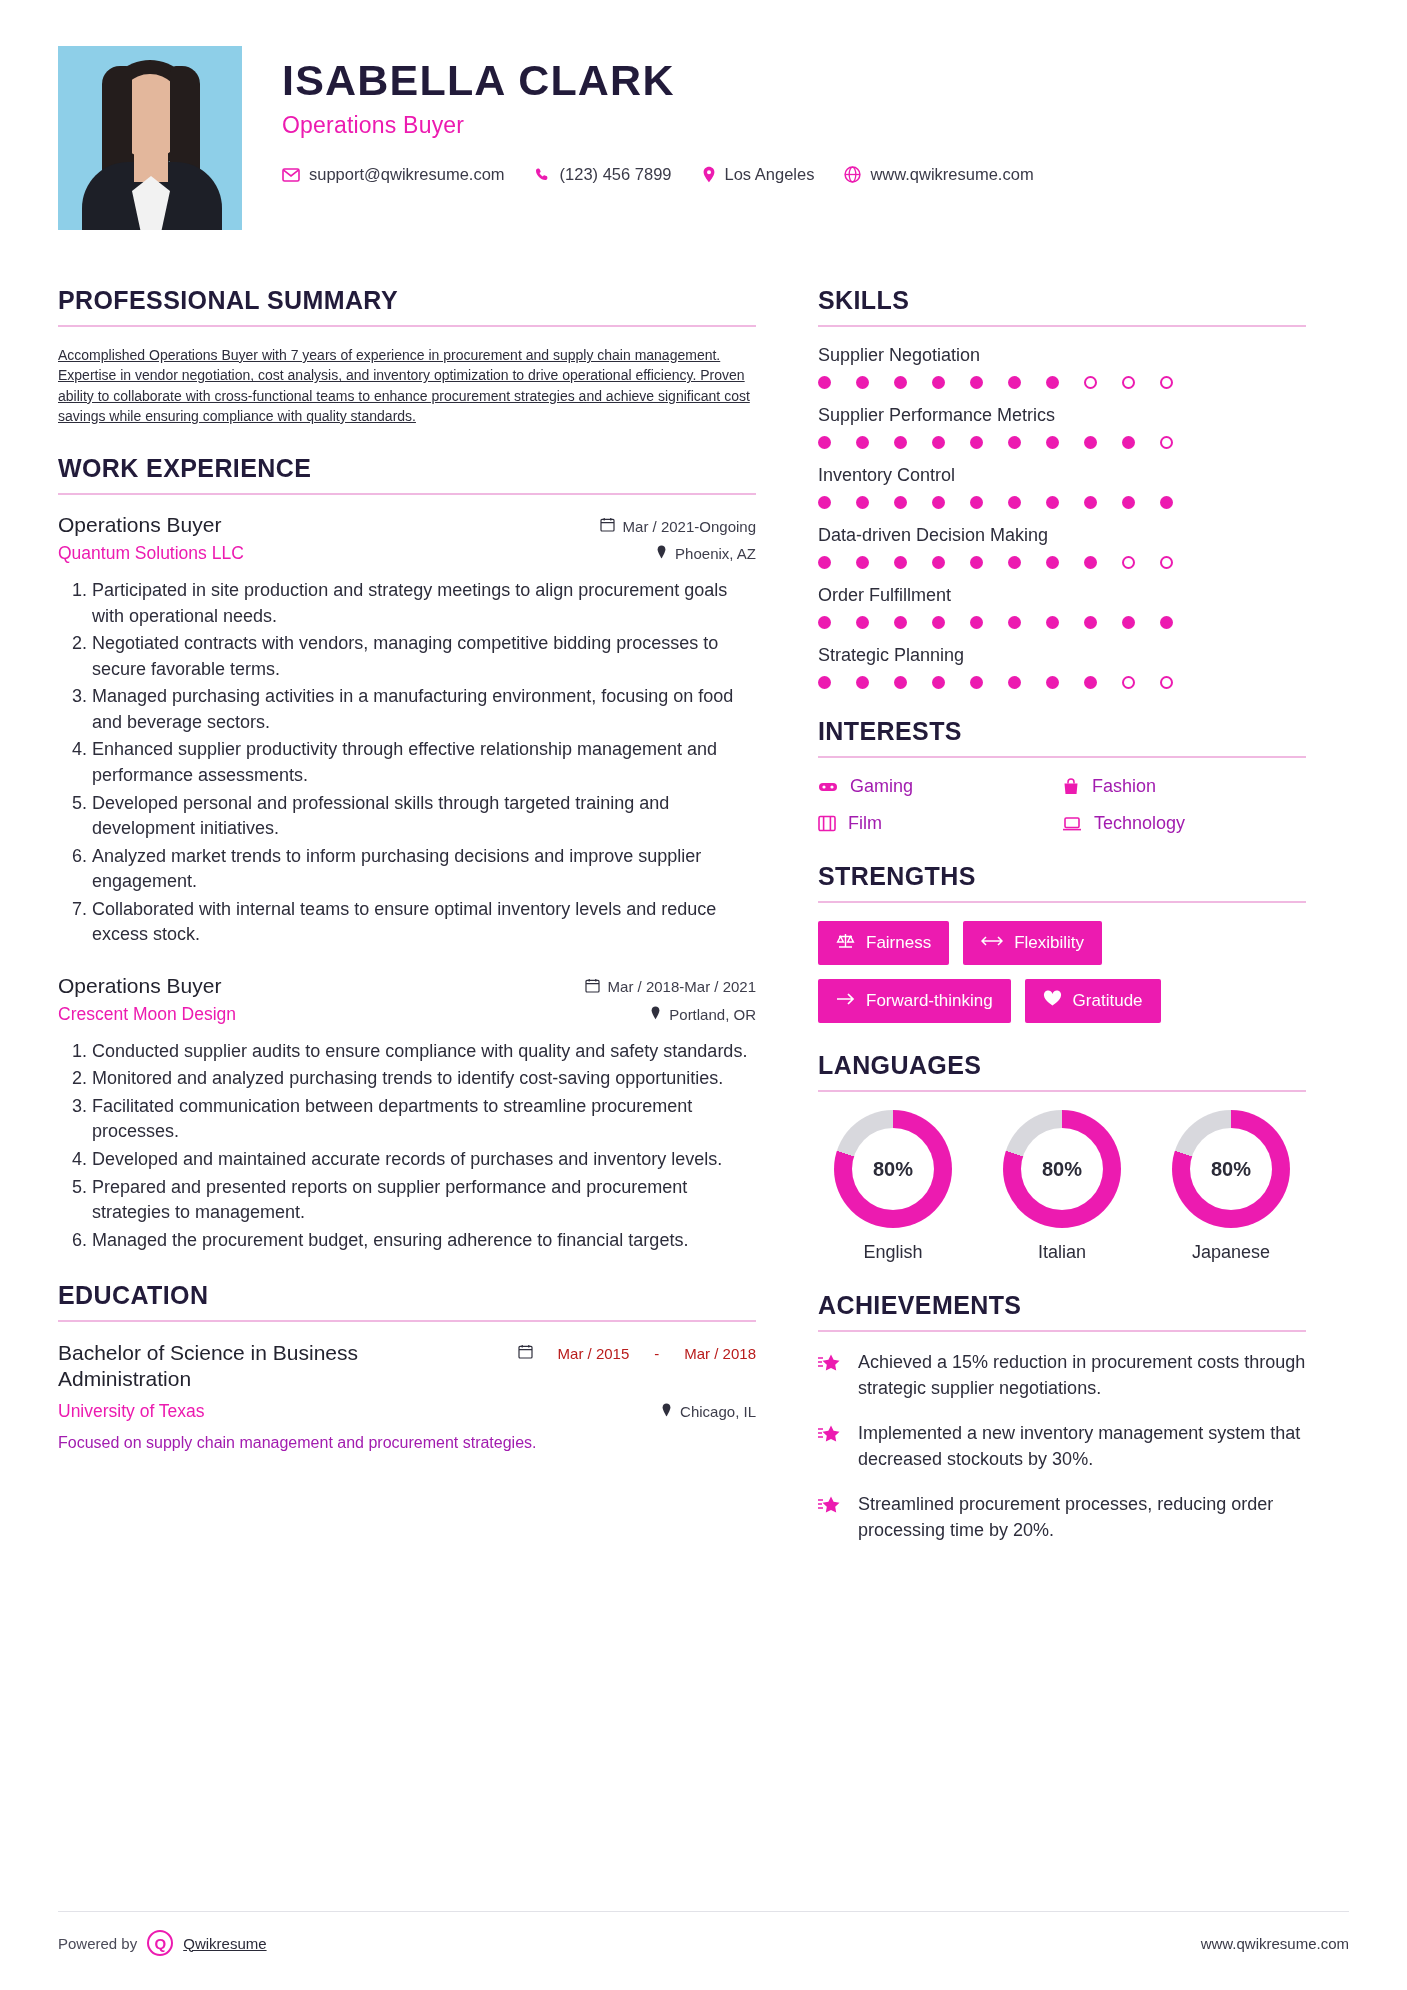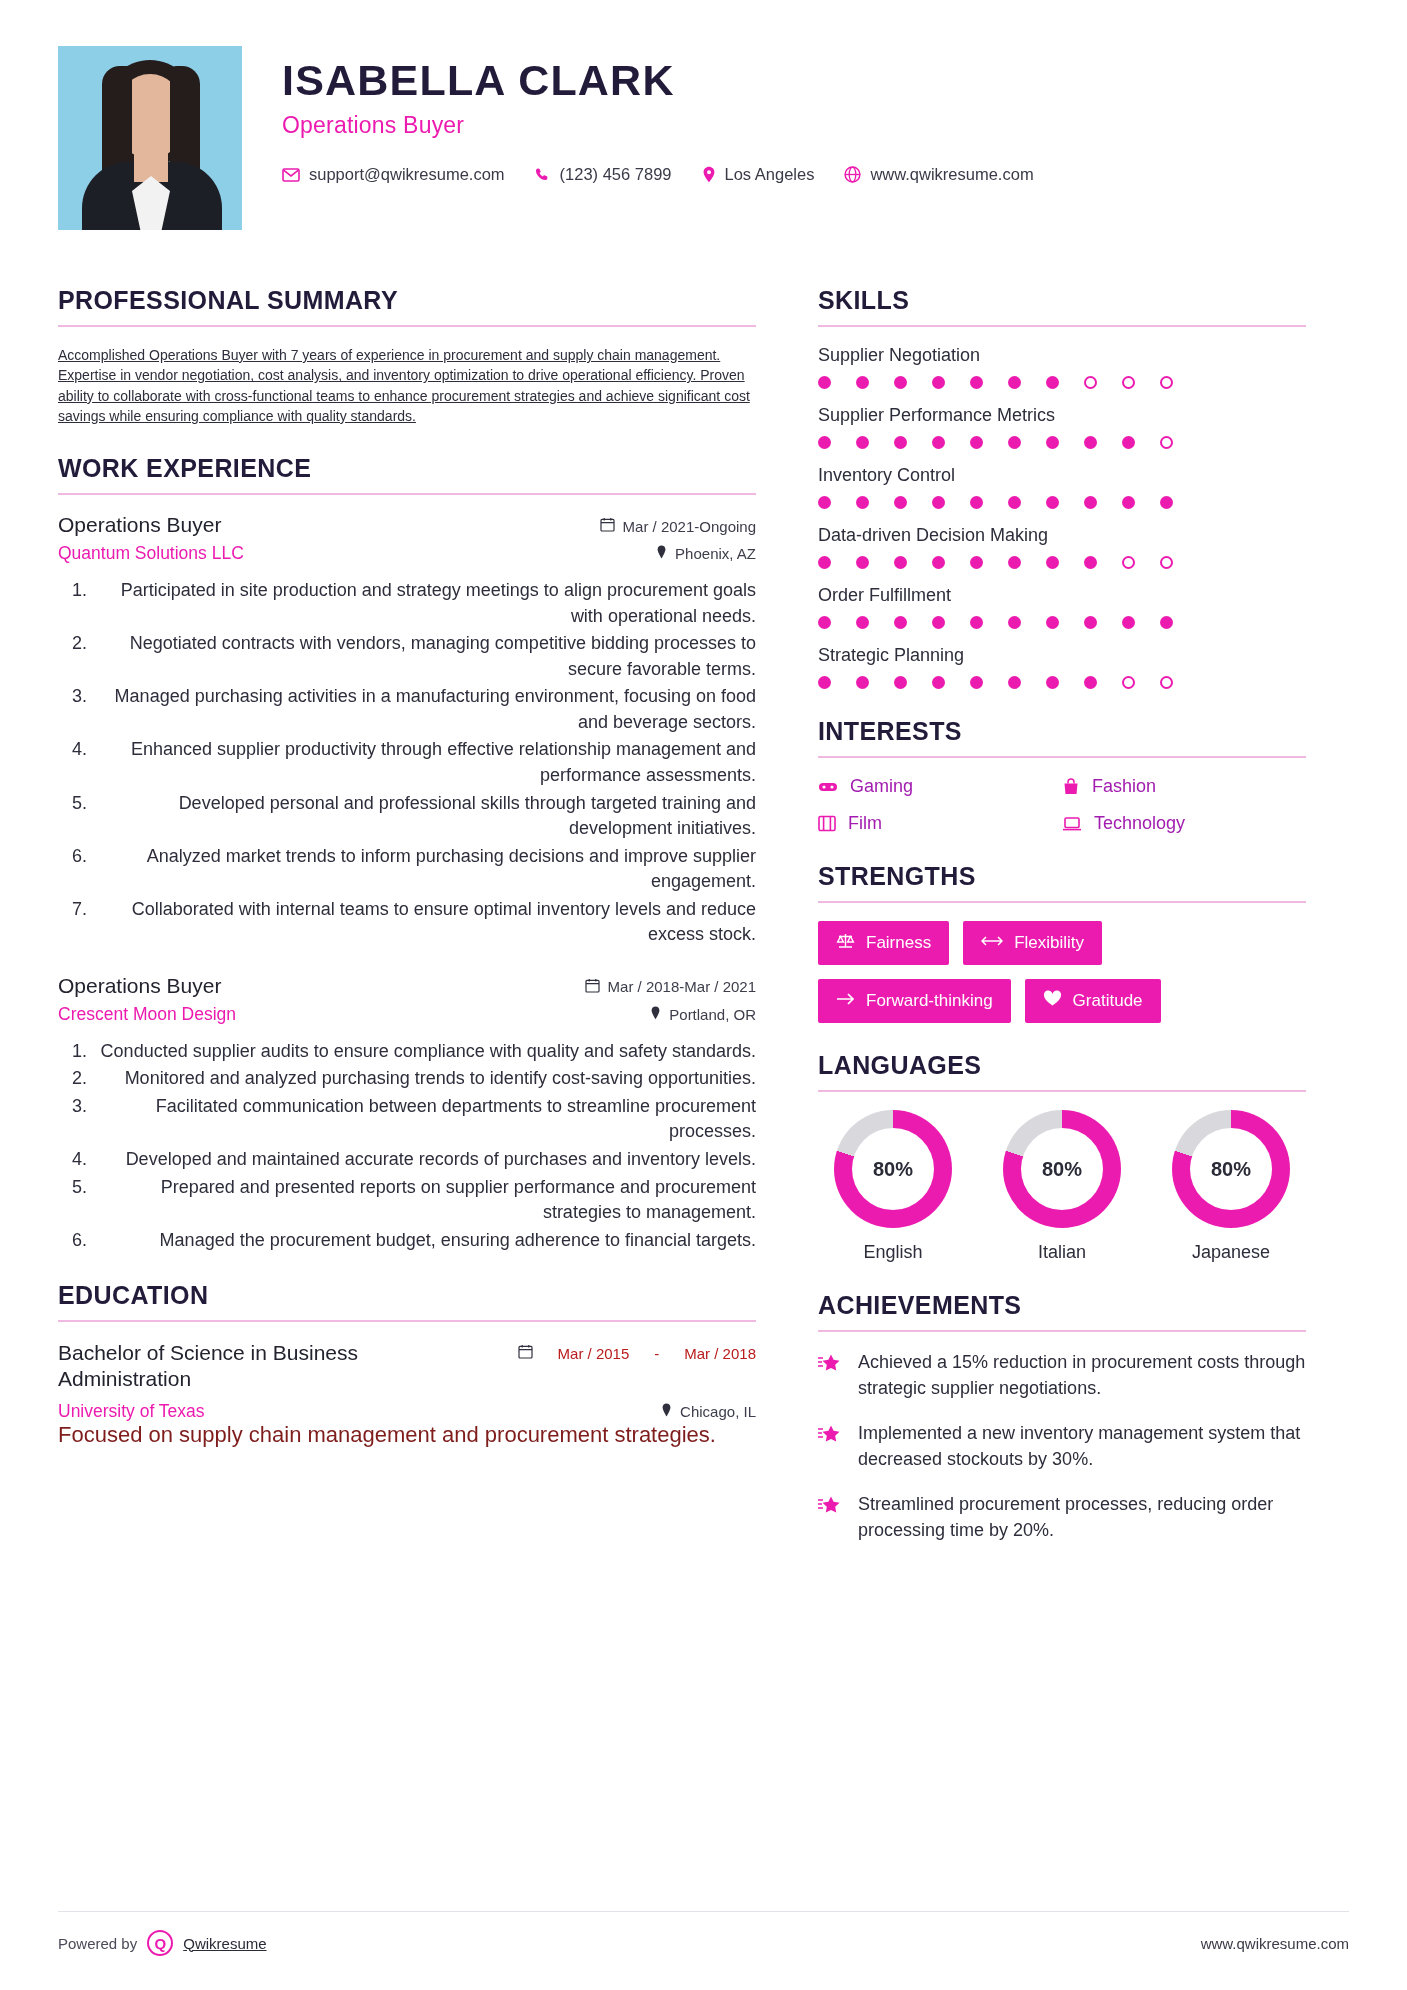--- a/index.html
+++ b/index.html
@@ -155,35 +155,34 @@
     align-items: baseline;
     margin-top: 6px;
   }
   .job-company { font-size: 17.5px; color: #ec1bb0; }
   ol.bullets {
     margin: 14px 0 26px 0;
     padding-left: 34px;
     font-size: 18px;
     line-height: 1.42;
     color: #2d2d3b;
-    text-align: right;
   }
   ol.bullets li { margin-bottom: 2px; }
 
   
   .edu-head { display: flex; justify-content: space-between; align-items: flex-start; }
   .edu-degree { font-size: 21px; color: #23232f; max-width: 430px; line-height: 1.25; }
   .edu-dates {
     display: flex; align-items: center; gap: 25px;
     font-size: 15px; color: #b91c1c; white-space: nowrap; padding-top: 4px;
   }
   .edu-dates .d2 { display: inline-block; text-align: center; line-height: 1.15; }
   .edu-sub { display: flex; justify-content: space-between; align-items: baseline; margin-top: 8px; }
   .edu-school { font-size: 17.5px; color: #ec1bb0; }
-  .edu-desc { font-size: 22px; color: #7f1d1d; }
+  .edu-desc { font-size: 16px; color: #a21caf; margin-top: 12px; }
 
   
   .skill { margin-bottom: 4px; }
   .skill-name { font-size: 18px; color: #2d2d3b; margin-bottom: 10px; }
   .dots { display: flex; gap: 25px; margin-bottom: 16px; }
   .dot { width: 13px; height: 13px; border-radius: 50%; }
   .dot.full { background: #ec1bb0; }
   .dot.empty { border: 2px solid #ec1bb0; background: #fff; }
 
   

